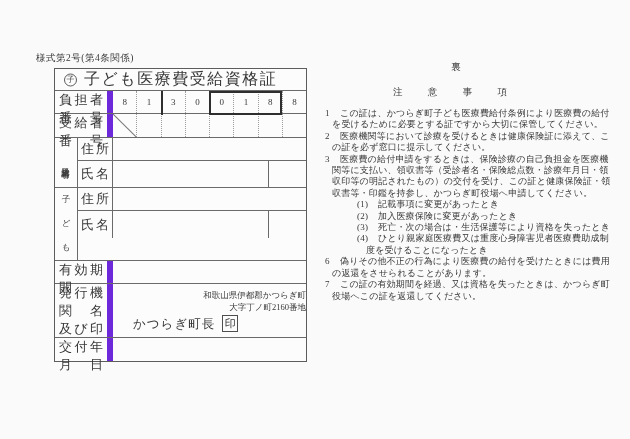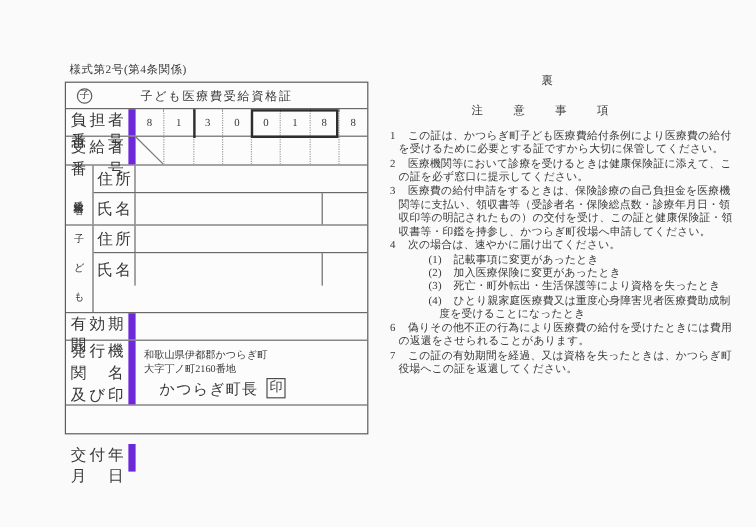--- a/index.html
+++ b/index.html
@@ -5,32 +5,32 @@
   * { box-sizing: border-box; margin: 0; padding: 0; }
   html, body { width: 630px; height: 439px; }
   body {
     background: #fafafa;
     font-family: "Liberation Serif", "DejaVu Serif", serif;
     color: #383838;
     position: relative;
     overflow: hidden;
   }
   .form-code {
-    position: absolute; left: 58px; top: 52px;
+    position: absolute; left: 36px; top: 52px;
     font-size: 9.5px; letter-spacing: .5px;
   }
   
   .card {
     position: absolute; left: 54px; top: 68px;
     width: 253px; height: 294px;
     border: 1px solid #5c5c5c;
     background: #fcfcfc;
   }
   .row { display: flex; border-bottom: 1px solid #6a6a6a; position: relative; }
-  .row:last-child { border-bottom: none; margin-top: 32px; }
+  .row:last-child { border-bottom: none; }
   .r-h22 { height: 22px; } .r-h23 { height: 23px; } .r-h24 { height: 24px; }
   .r-h27 { height: 27px; gap: 28px; } .r-h50 { height: 50px; } .r-h73 { height: 73px; }
   .r-h54 { height: 54px; }
   .label-cell {
     width: 58px; flex: 0 0 58px;
     border-right: 6px solid #6d28d9;
     display: flex; flex-direction: column; justify-content: flex-start;
     font-size: 13px; padding: 0 4px;
   }
   .just { text-align: justify; text-align-last: justify; -moz-text-align-last: justify; }
@@ -55,40 +55,40 @@
   .content-cell { flex: 1; }
   .tail-cell { width: 38px; flex: 0 0 38px; border-left: 1px solid #6a6a6a; }
   
   .card-header { align-items: center; justify-content: center; }
   .mark-circle {
     position: absolute; left: 9px; top: 50%; transform: translateY(-50%);
     width: 13px; height: 13px; border: 1px solid #5c5c5c; border-radius: 50%;
     display: flex; align-items: center; justify-content: center;
     font-size: 8px; line-height: 1;
   }
-  .card-title { font-size: 10px; letter-spacing: 1.5px; }
+  .card-title { font-size: 16px; letter-spacing: 1.5px; }
   
   .digit-area { flex: 1; display: flex; }
   .digit-cell {
     flex: 1; display: flex; align-items: center; justify-content: center;
     font-size: 9px; position: relative;
   }
   .digit-cell.sep { border-left: 1px dotted #9d9d9d; }
   .diag-svg { position: absolute; inset: 0; width: 100%; height: 100%; }
   
   .thick-box {
     position: absolute; left: 154px; top: 22px; width: 73px; height: 24px;
     border: 2px solid #2e2e2e; pointer-events: none; z-index: 2;
   }
   .thick-line {
     position: absolute; left: 106px; top: 22px; width: 2px; height: 24px;
     background: #2e2e2e; pointer-events: none; z-index: 2;
   }
   
-  .issuer-content { flex: 1; padding: 5px 0 0 7px; font-size: 8.5px; line-height: 1.45; }
+  .issuer-content { flex: 1; padding: 5px 0 0 7px; font-size: 8.5px; line-height: 1.45; text-align: right; }
   .issuer-mayor-line { margin-top: 1px; padding-left: 13px; display: flex; align-items: center; }
   .mayor-name { font-size: 12.5px; letter-spacing: 1px; font-family: Liberation Serif, serif; }
   .seal-box {
     display: inline-flex; align-items: center; justify-content: center;
     border: 1px solid #4e4e4e; width: 16px; height: 17px;
     font-size: 11px; margin-left: 7px;
   }
   
   .back-panel { position: absolute; left: 325px; top: 61px; width: 289px; }
   .side-label { text-align: center; font-size: 9.5px; width: 262px; }
@@ -227,21 +227,20 @@
 
 </div>
 
 <div class="back-panel">
   <div class="side-label">裏</div>
   <div class="notice-heading">注意事項</div>
   <div class="notes-list">
       <div class="note-item"><span class="note-num">1</span><span>この証は、かつらぎ町子ども医療費給付条例により医療費の給付を受けるために必要とする証ですから大切に保管してください。</span></div>
       <div class="note-item"><span class="note-num">2</span><span>医療機関等において診療を受けるときは健康保険証に添えて、この証を必ず窓口に提示してください。</span></div>
       <div class="note-item"><span class="note-num">3</span><span>医療費の給付申請をするときは、保険診療の自己負担金を医療機関等に支払い、領収書等（受診者名・保険総点数・診療年月日・領収印等の明記されたもの）の交付を受け、この証と健康保険証・領収書等・印鑑を持参し、かつらぎ町役場へ申請してください。</span></div>
-      <div class="note-item"><span class="note-num">4</span><span>次の場合は、速やかに届け出てください。</span></div>
       <div class="note-subitem"><span class="sub-num">(1)</span><span>記載事項に変更があったとき</span></div>
       <div class="note-subitem"><span class="sub-num">(2)</span><span>加入医療保険に変更があったとき</span></div>
-      <div class="note-subitem"><span class="sub-num">(3)</span><span>死亡・町外転出・生活保護等により資格を失ったとき</span></div>
+      <div class="note-subitem"><span class="sub-num">(3)</span><span>死亡・次の場合は・生活保護等により資格を失ったとき</span></div>
       <div class="note-subitem"><span class="sub-num">(4)</span><span>ひとり親家庭医療費又は重度心身障害児者医療費助成制度を受けることになったとき</span></div>
       <div class="note-item"><span class="note-num">6</span><span>偽りその他不正の行為により医療費の給付を受けたときには費用の返還をさせられることがあります。</span></div>
       <div class="note-item"><span class="note-num">7</span><span>この証の有効期間を経過、又は資格を失ったときは、かつらぎ町役場へこの証を返還してください。</span></div>
     </div>
 </div>
 
 </body></html>

